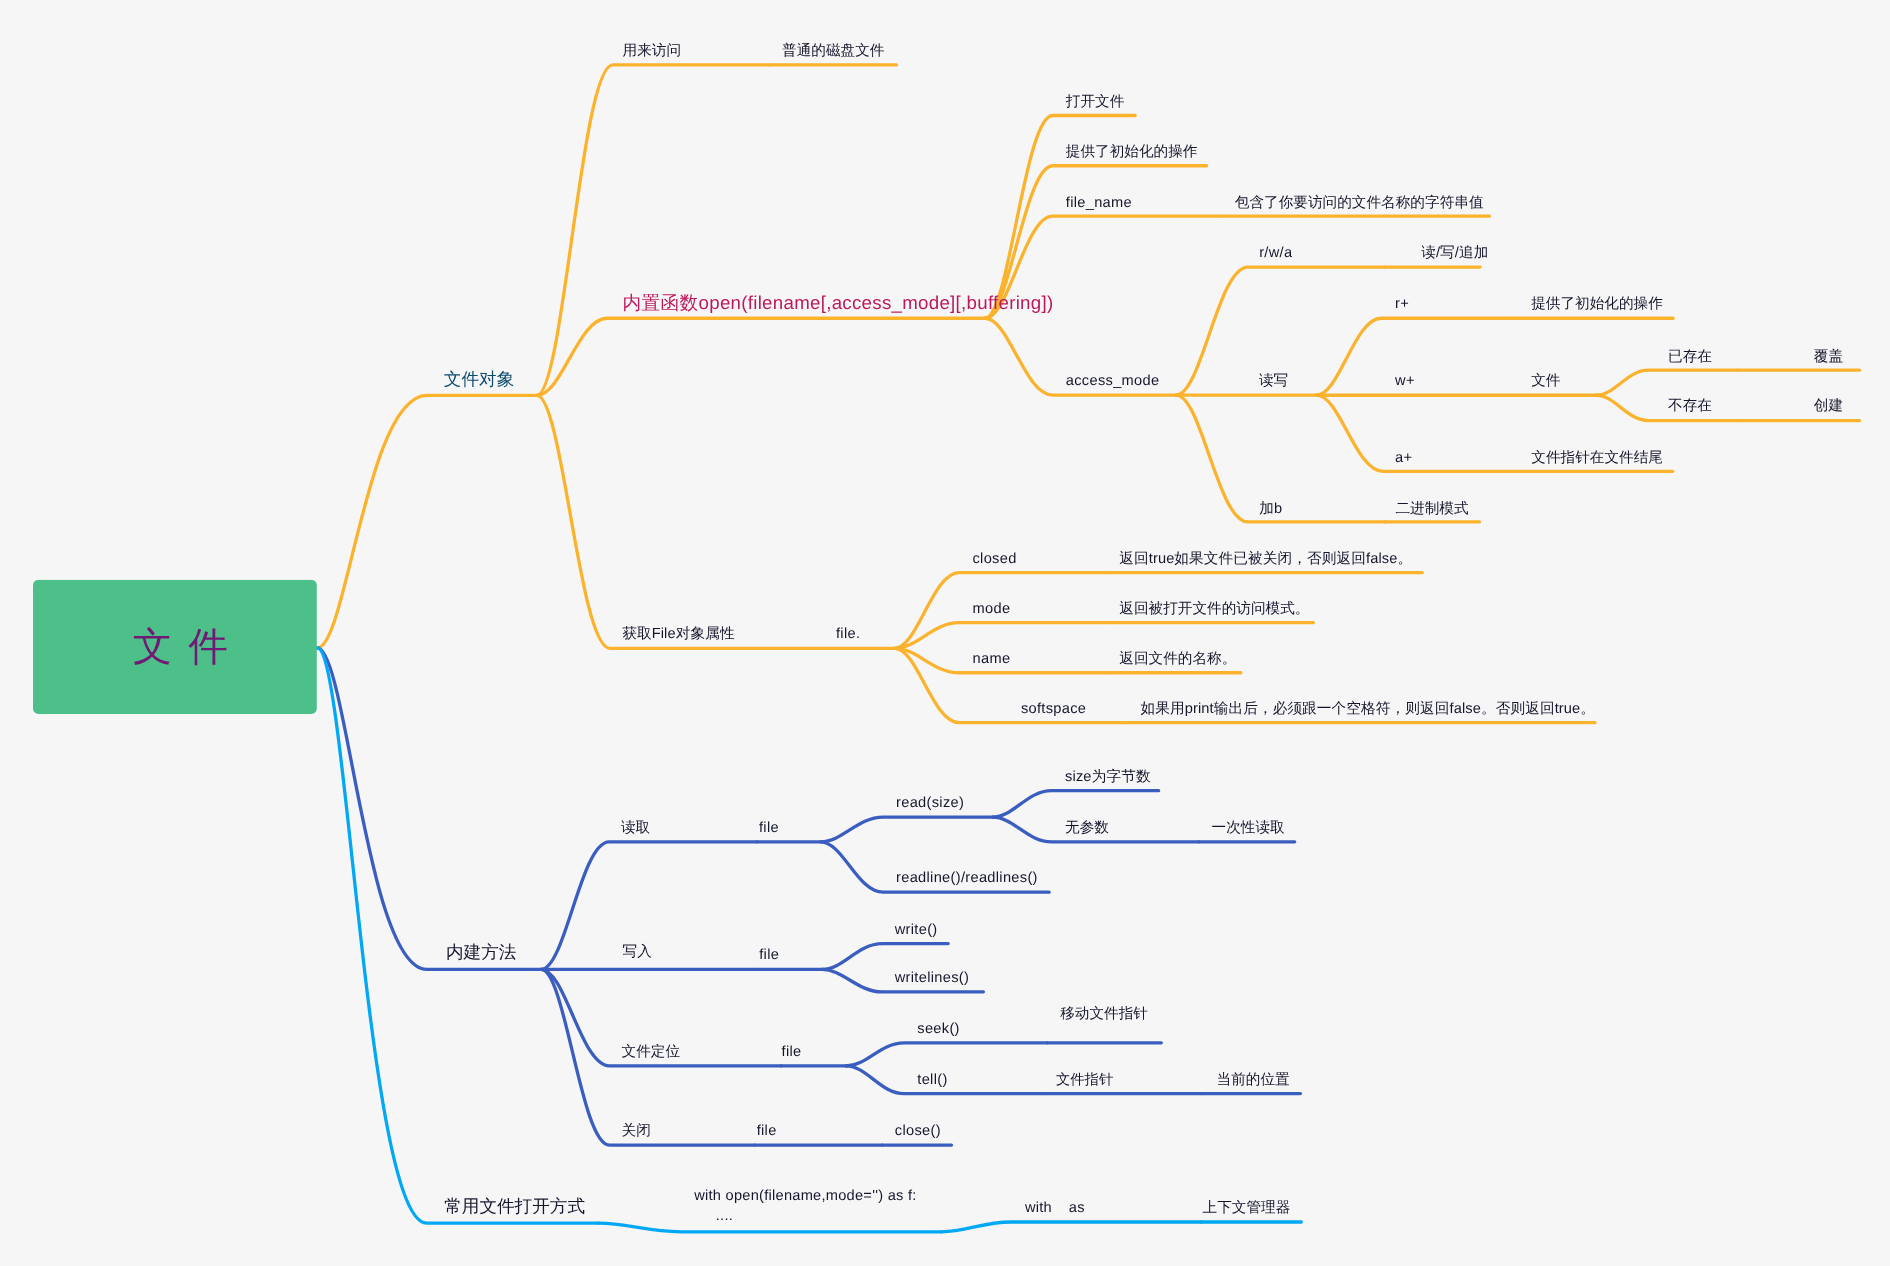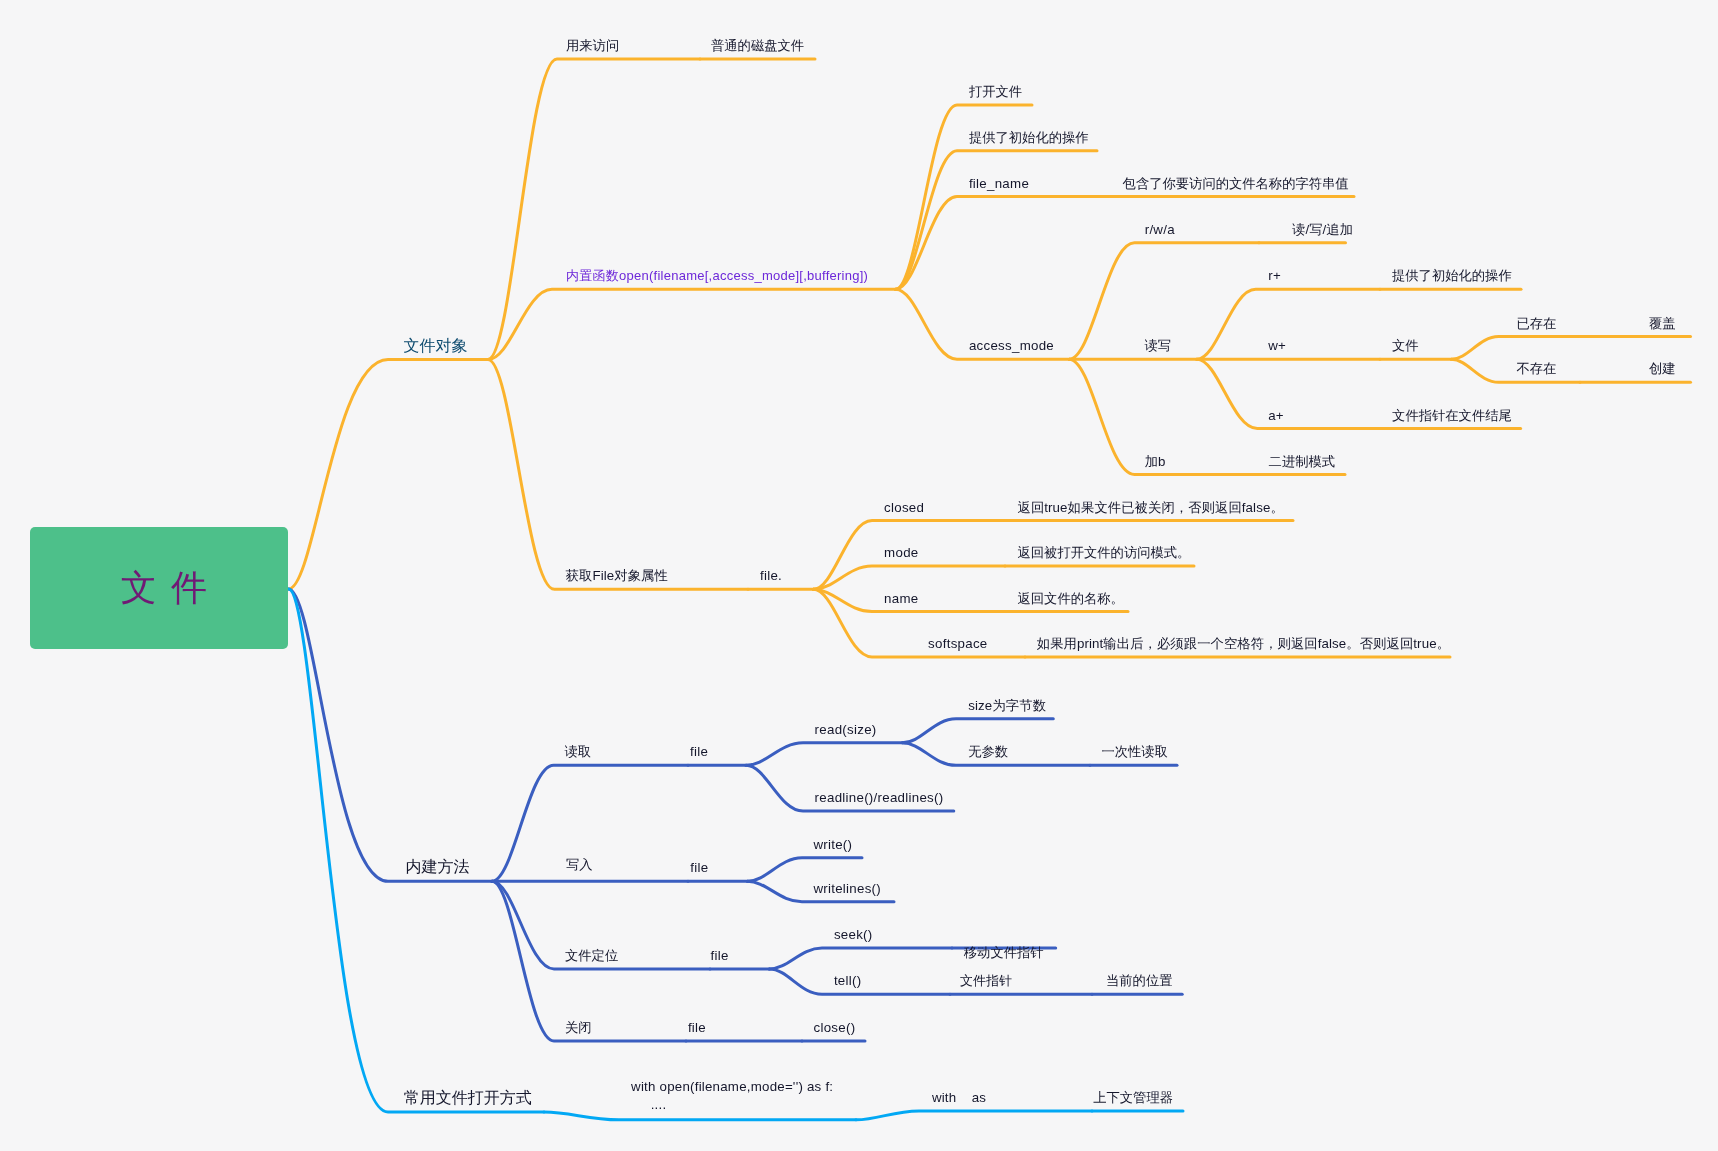--- a/index.html
+++ b/index.html
@@ -79,21 +79,21 @@
       <path d="M288.5,589C315.166,589 333.3745,1112 388,1112L544,1112" fill="none" stroke="#02a8f4" stroke-width="3" stroke-linecap="round" stroke-linejoin="round"></path>
       <path d="M544,1112C570.625,1112 587.725,1119.8 619,1119.8L856,1119.8" fill="none" stroke="#02a8f4" stroke-width="3" stroke-linecap="round" stroke-linejoin="round"></path>
       <path d="M856,1119.8C878.365,1119.8 892.729,1110.9 919,1110.9L1092,1110.9" fill="none" stroke="#02a8f4" stroke-width="3" stroke-linecap="round" stroke-linejoin="round"></path>
       <path d="M1092,1110.9L1183,1110.9" fill="none" stroke="#02a8f4" stroke-width="3" stroke-linecap="round" stroke-linejoin="round"></path>
     </svg>
 
   <div id="labels">
       <div class="node-label" style="left: 403.5px; font-size: 16px; letter-spacing: 0px; color: #0c4a6e; top: 336.5px;">文件对象</div>
       <div class="node-label" style="left: 566px; font-size: 13.3px; letter-spacing: 0px; color: rgb(20, 22, 43); top: 37px;">用来访问</div>
       <div class="node-label" style="left: 711px; font-size: 13.3px; letter-spacing: 0px; color: rgb(20, 22, 43); top: 37px;">普通的磁盘文件</div>
-      <div class="node-label" style="left: 566px; font-size: 13px; letter-spacing: 0.255px; color: #6d28d9; top: 267.3px;">内置函数open(filename[,access_mode][,buffering])</div>
+      <div class="node-label" style="left: 566px; font-size: 17px; letter-spacing: 0.255px; color: #be185d; top: 267.3px;">内置函数open(filename[,access_mode][,buffering])</div>
       <div class="node-label" style="left: 968.9px; font-size: 13.3px; letter-spacing: 0px; color: rgb(20, 22, 43); top: 83px;">打开文件</div>
       <div class="node-label" style="left: 968.9px; font-size: 13.3px; letter-spacing: 0px; color: rgb(20, 22, 43); top: 128.7px;">提供了初始化的操作</div>
       <div class="node-label" style="left: 968.9px; font-size: 13.3px; letter-spacing: 0.28px; color: rgb(20, 22, 43); top: 174.5px;">file_name</div>
       <div class="node-label" style="left: 1122.6px; font-size: 13.3px; letter-spacing: 0px; color: rgb(20, 22, 43); top: 174.5px;">包含了你要访问的文件名称的字符串值</div>
       <div class="node-label" style="left: 968.9px; font-size: 13.3px; letter-spacing: 0.28px; color: rgb(20, 22, 43); top: 337.2px;">access_mode</div>
       <div class="node-label" style="left: 1144.7px; font-size: 13.3px; letter-spacing: 0.28px; color: rgb(20, 22, 43); top: 220.8px;">r/w/a</div>
       <div class="node-label" style="left: 1292px; font-size: 13.3px; letter-spacing: 0.093px; color: rgb(20, 22, 43); top: 220.8px;">读/写/追加</div>
       <div class="node-label" style="left: 1144.5px; font-size: 13.3px; letter-spacing: 0px; color: rgb(20, 22, 43); top: 337.2px;">读写</div>
       <div class="node-label" style="left: 1268.2px; font-size: 13.3px; letter-spacing: 0.28px; color: rgb(20, 22, 43); top: 267.3px;">r+</div>
       <div class="node-label" style="left: 1392px; font-size: 13.3px; letter-spacing: 0px; color: rgb(20, 22, 43); top: 267.3px;">提供了初始化的操作</div>
@@ -125,21 +125,21 @@
       <div class="node-label" style="left: 968.2px; font-size: 13.3px; letter-spacing: 0px; color: rgb(20, 22, 43); top: 743.3px;">无参数</div>
       <div class="node-label" style="left: 1101.4px; font-size: 13.3px; letter-spacing: 0px; color: rgb(20, 22, 43); top: 743.3px;">一次性读取</div>
       <div class="node-label" style="left: 814.6px; font-size: 13.3px; letter-spacing: 0.28px; color: rgb(20, 22, 43); top: 789.1px;">readline()/readlines()</div>
       <div class="node-label" style="left: 566px; font-size: 13.3px; letter-spacing: 0px; color: rgb(20, 22, 43); top: 856px; text-align: right;">写入</div>
       <div class="node-label" style="left: 690.2px; font-size: 13.3px; letter-spacing: 0.28px; color: rgb(20, 22, 43); top: 859.3px;">file</div>
       <div class="node-label" style="left: 813.4px; font-size: 13.3px; letter-spacing: 0.28px; color: rgb(20, 22, 43); top: 835.8px;">write()</div>
       <div class="node-label" style="left: 813.4px; font-size: 13.3px; letter-spacing: 0.28px; color: rgb(20, 22, 43); top: 879.7px;">writelines()</div>
       <div class="node-label" style="left: 565px; font-size: 13.3px; letter-spacing: 0px; color: rgb(20, 22, 43); top: 947px;">文件定位</div>
       <div class="node-label" style="left: 710.5px; font-size: 13.3px; letter-spacing: 0.28px; color: rgb(20, 22, 43); top: 947px;">file</div>
       <div class="node-label" style="left: 833.9px; font-size: 13.3px; letter-spacing: 0.28px; color: rgb(20, 22, 43); top: 926px;">seek()</div>
-      <div class="node-label" style="left: 963.8px; font-size: 13.3px; letter-spacing: 0px; color: rgb(20, 22, 43); top: 944px;">移动文件指针</div>
+      <div class="node-label" style="left: 963.8px; font-size: 13.3px; letter-spacing: 0px; color: rgb(20, 22, 43); top: 912px;">移动文件指针</div>
       <div class="node-label" style="left: 833.9px; font-size: 13.3px; letter-spacing: 0.28px; color: rgb(20, 22, 43); top: 972.2px;">tell()</div>
       <div class="node-label" style="left: 960px; font-size: 13px; letter-spacing: 0px; color: rgb(20, 22, 43); top: 972.2px;">文件指针</div>
       <div class="node-label" style="left: 1106px; font-size: 13.3px; letter-spacing: 0px; color: rgb(20, 22, 43); top: 972.2px;">当前的位置</div>
       <div class="node-label" style="left: 565px; font-size: 13.3px; letter-spacing: 0px; color: rgb(20, 22, 43); top: 1019px;">关闭</div>
       <div class="node-label" style="left: 687.9px; font-size: 13.3px; letter-spacing: 0.28px; color: rgb(20, 22, 43); top: 1019px;">file</div>
       <div class="node-label" style="left: 813.5px; font-size: 13.3px; letter-spacing: 0.28px; color: rgb(20, 22, 43); top: 1019px;">close()</div>
       <div class="node-label" style="left: 403.8px; font-size: 16px; letter-spacing: 0px; color: rgb(20, 22, 43); top: 1089px;">常用文件打开方式</div>
       <div class="node-label" style="left: 631.1px; font-size: 13.3px; letter-spacing: 0.227px; color: rgb(20, 22, 43); top: 1078.4px;">with open(filename,mode='') as f:
      ....</div>
       <div class="node-label" style="left: 931.9px; font-size: 13.3px; letter-spacing: 0.168px; color: rgb(20, 22, 43); top: 1088.9px;">with    as</div>

